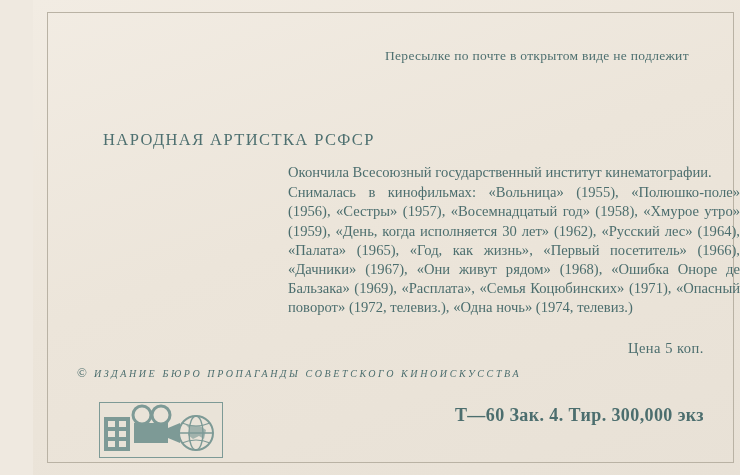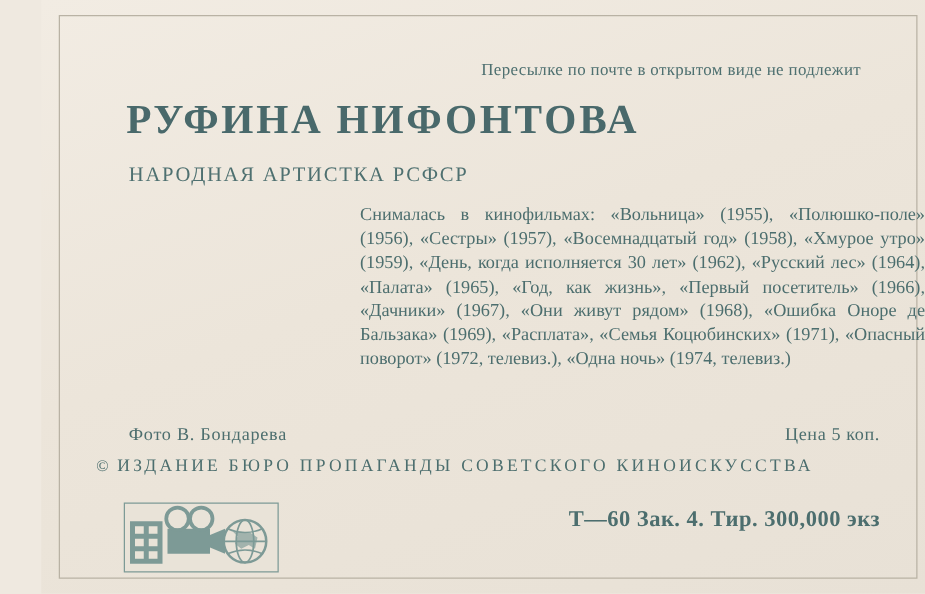--- a/index.html
+++ b/index.html
@@ -114,24 +114,25 @@
     right: 22px;
     display: flex;
     align-items: baseline;
   }
   .copyright {
     font-size: 13px;
     margin-right: 7px;
     color: #4c6e6e;
   }
   .publisher {
-    font-size: 14px;
+    font-size: 10px;
     letter-spacing: 2.6px;
     color: #4c6e6e;
     white-space: nowrap;
+    font-style: italic;
   }
 
   .print-info {
     position: absolute;
     right: 22px;
     top: 385px;
     font-size: 18px;
     letter-spacing: 0.4px;
     color: #4c6e6e;
     font-weight: bold;
@@ -155,29 +156,28 @@
 </head>
 <body>
 
 <div class="card">
   <div class="frame"></div>
 
   <div class="inner">
 
     <div class="notice">Пересылке по почте в открытом виде не подлежит</div>
 
-    <div class="name">РУФИНА НИФОНТОВА</div>
 
     <div class="subtitle">НАРОДНАЯ АРТИСТКА РСФСР</div>
 
     <div class="bio">
+      <p>Окончила Всесоюзный государственный институт кинематографии.</p>
       <p>Снималась в кинофильмах: «Вольница» (1955), «Полюшко-поле» (1956), «Сестры» (1957), «Восемнадцатый год» (1958), «Хмурое утро» (1959), «День, когда исполняется 30 лет» (1962), «Русский лес» (1964), «Палата» (1965), «Год, как жизнь», «Первый посетитель» (1966), «Дачники» (1967), «Они живут рядом» (1968), «Ошибка Оноре де Бальзака» (1969), «Расплата», «Семья Коцюбинских» (1971), «Опасный поворот» (1972, телевиз.), «Одна ночь» (1974, телевиз.)</p>
     </div>
 
-    <div class="photo-credit">Фото В. Бондарева</div>
 
     <div class="price">Цена 5 коп.</div>
 
     <div class="publisher-row">
       <span class="copyright">©</span>
       <span class="publisher">ИЗДАНИЕ БЮРО ПРОПАГАНДЫ СОВЕТСКОГО КИНОИСКУССТВА</span>
     </div>
 
     <div class="print-info">Т—60 Зак. 4. Тир. 300,000 экз</div>
 

